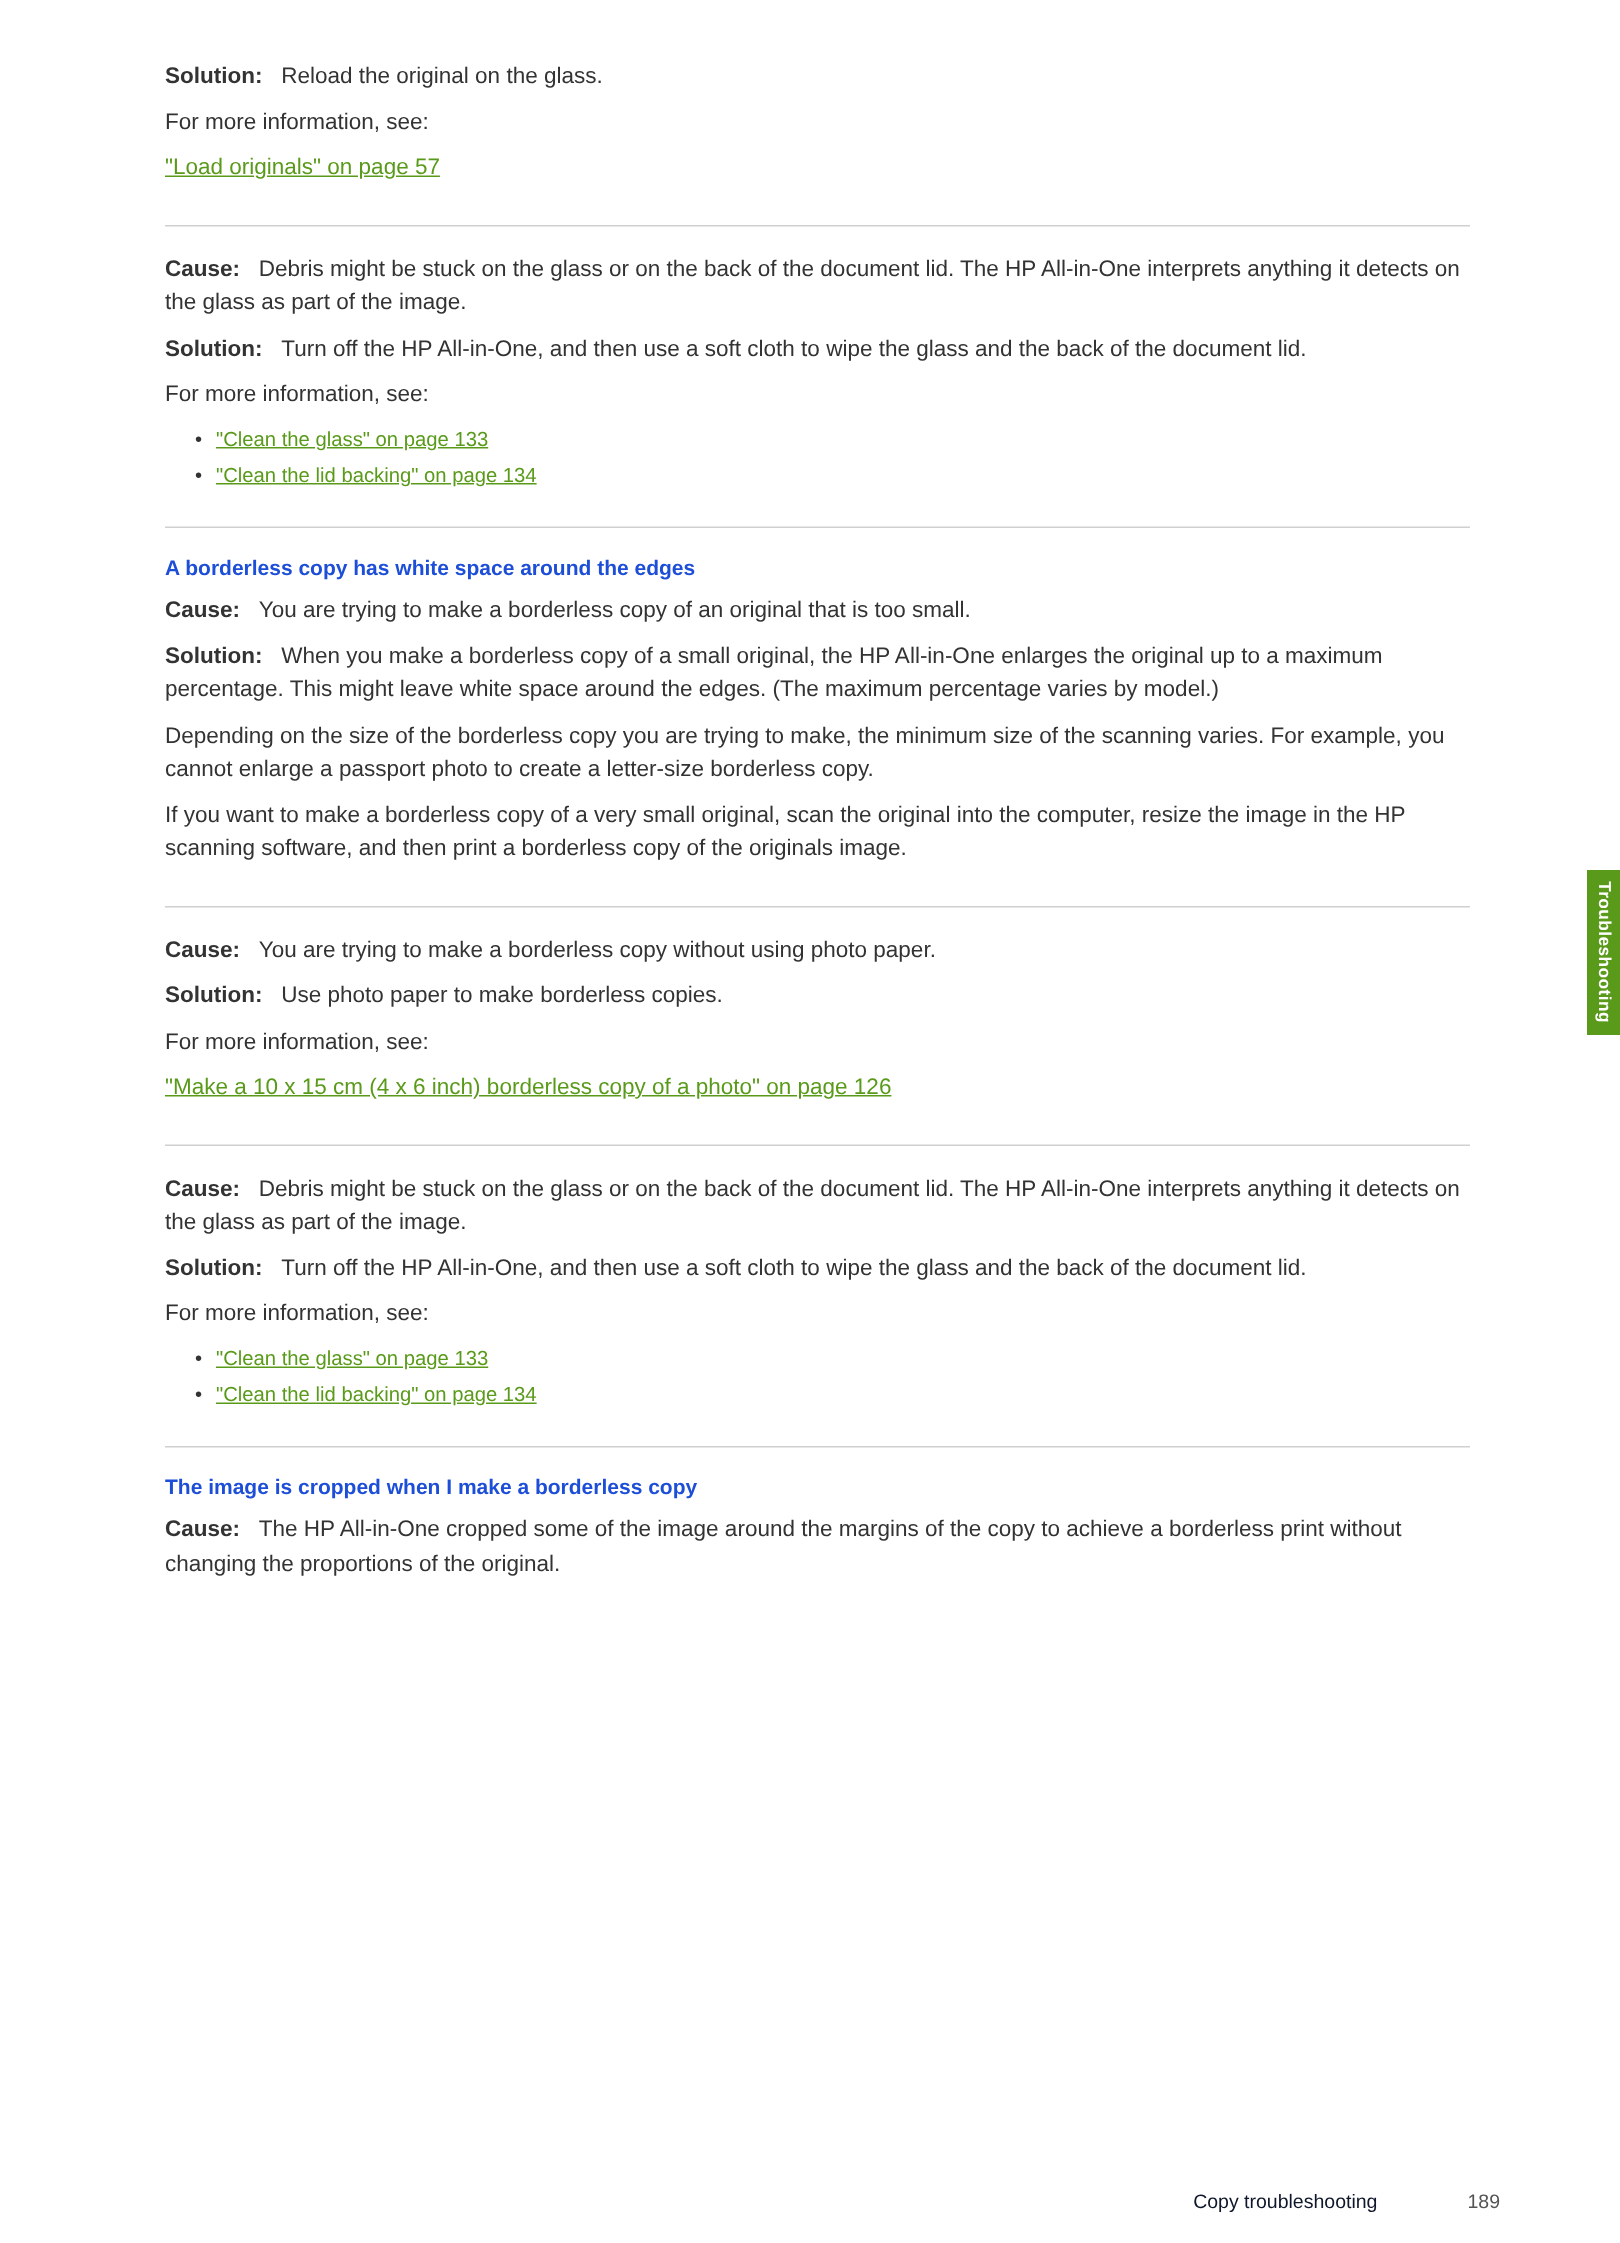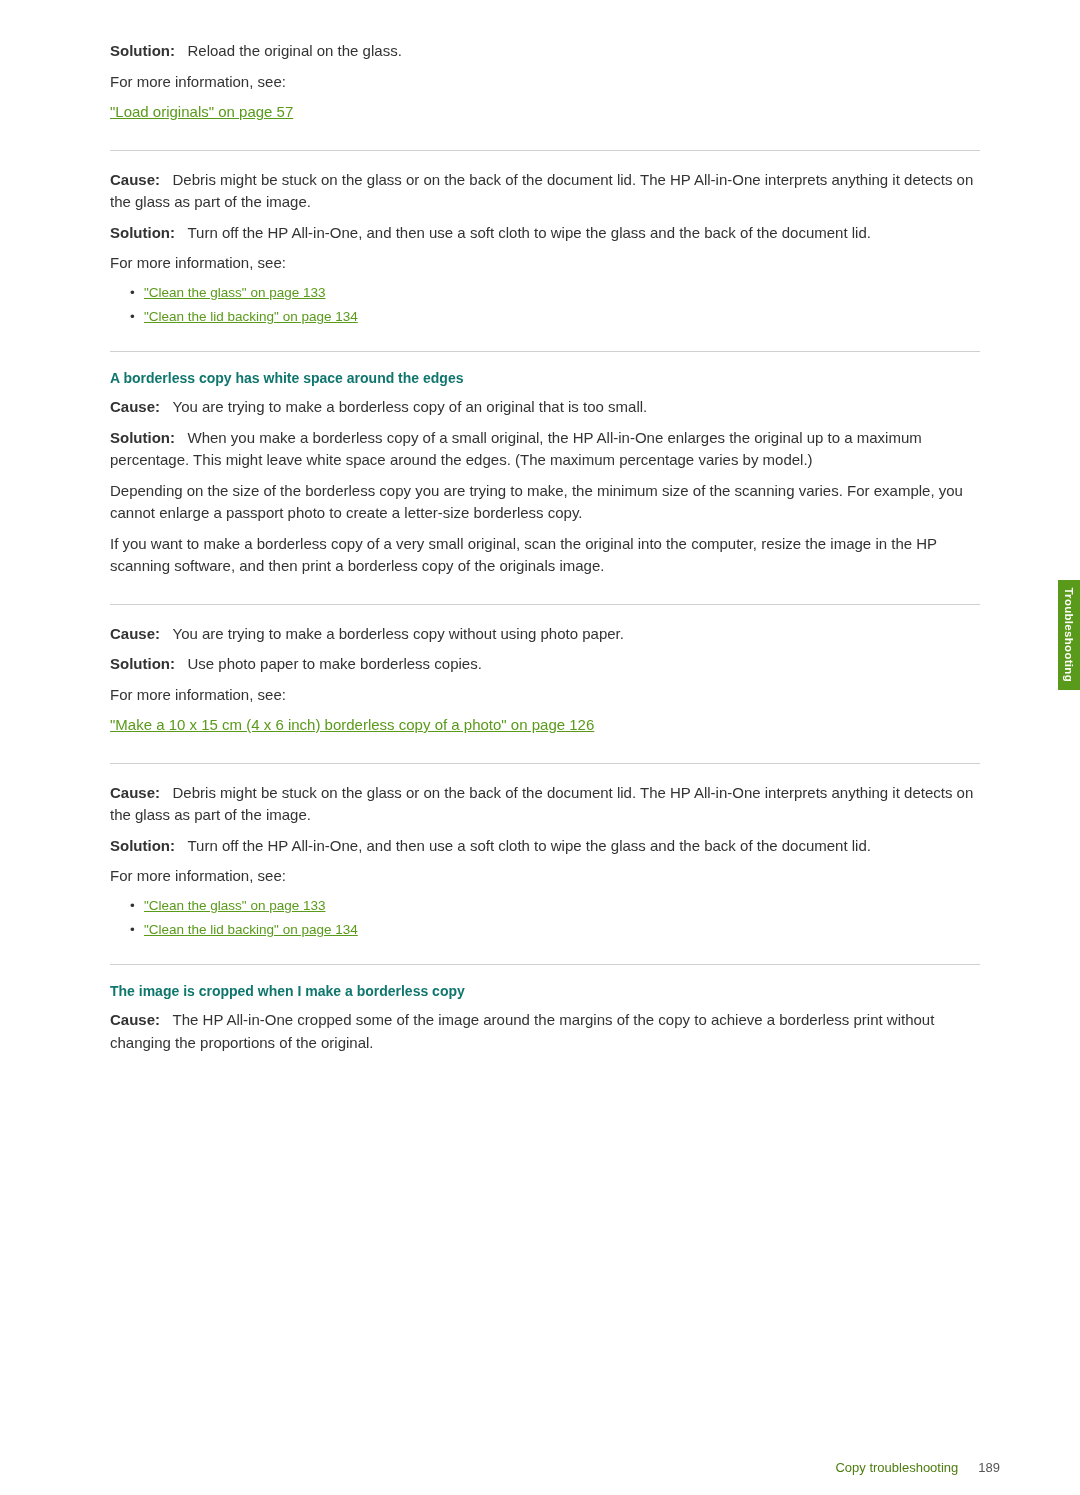--- a/index.html
+++ b/index.html
@@ -68,21 +68,21 @@
     }
 
     .bullet-list li::before {
       content: "•";
       position: absolute;
       left: 0;
       color: #333;
     }
 
     .section-heading {
-      color: #0f766e;
+      color: #1d4ed8;
       font-weight: bold;
       font-size: 14px;
       margin-bottom: 10px;
     }
 
     .last-block {
       border-bottom: none;
     }
 
     
@@ -127,24 +127,25 @@
       display: flex;
       align-items: center;
       gap: 20px;
       color: #5a9a1a;
       font-size: 13px;
     }
 
     .page-number {
       color: #555;
       font-size: 13px;
+      margin-left: 40px;
     }
 
     .footer-label {
-      color: #4d7c0f;
+      color: #0f172a;
       font-size: 13px;
     }
   </style>
 </head>
 <body>
 
 <div class="page-container">
 
   <div class="side-tab">
     <span class="side-tab-text">Troubleshooting</span>

